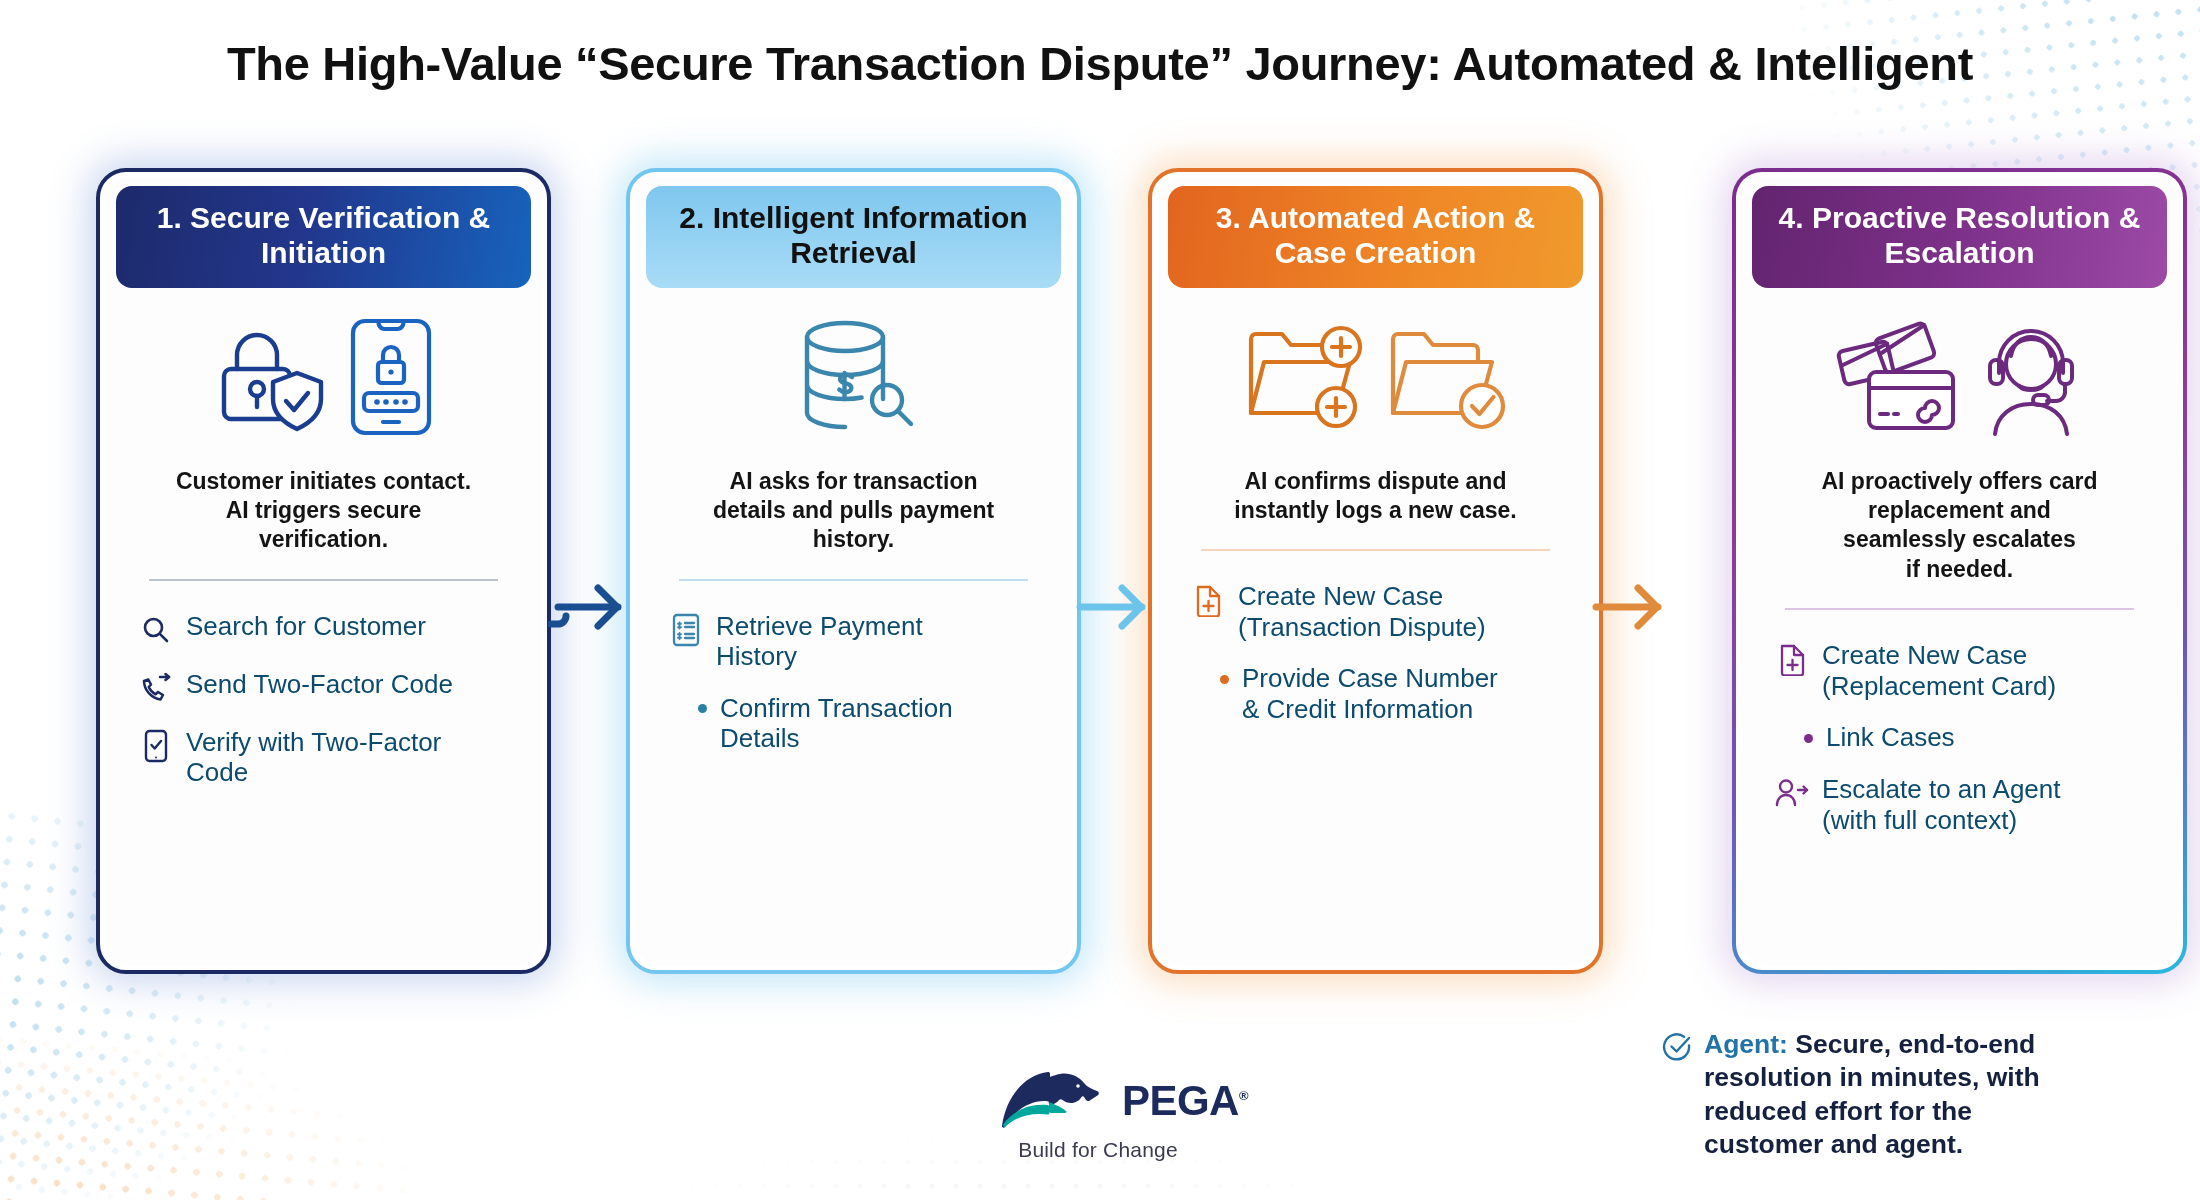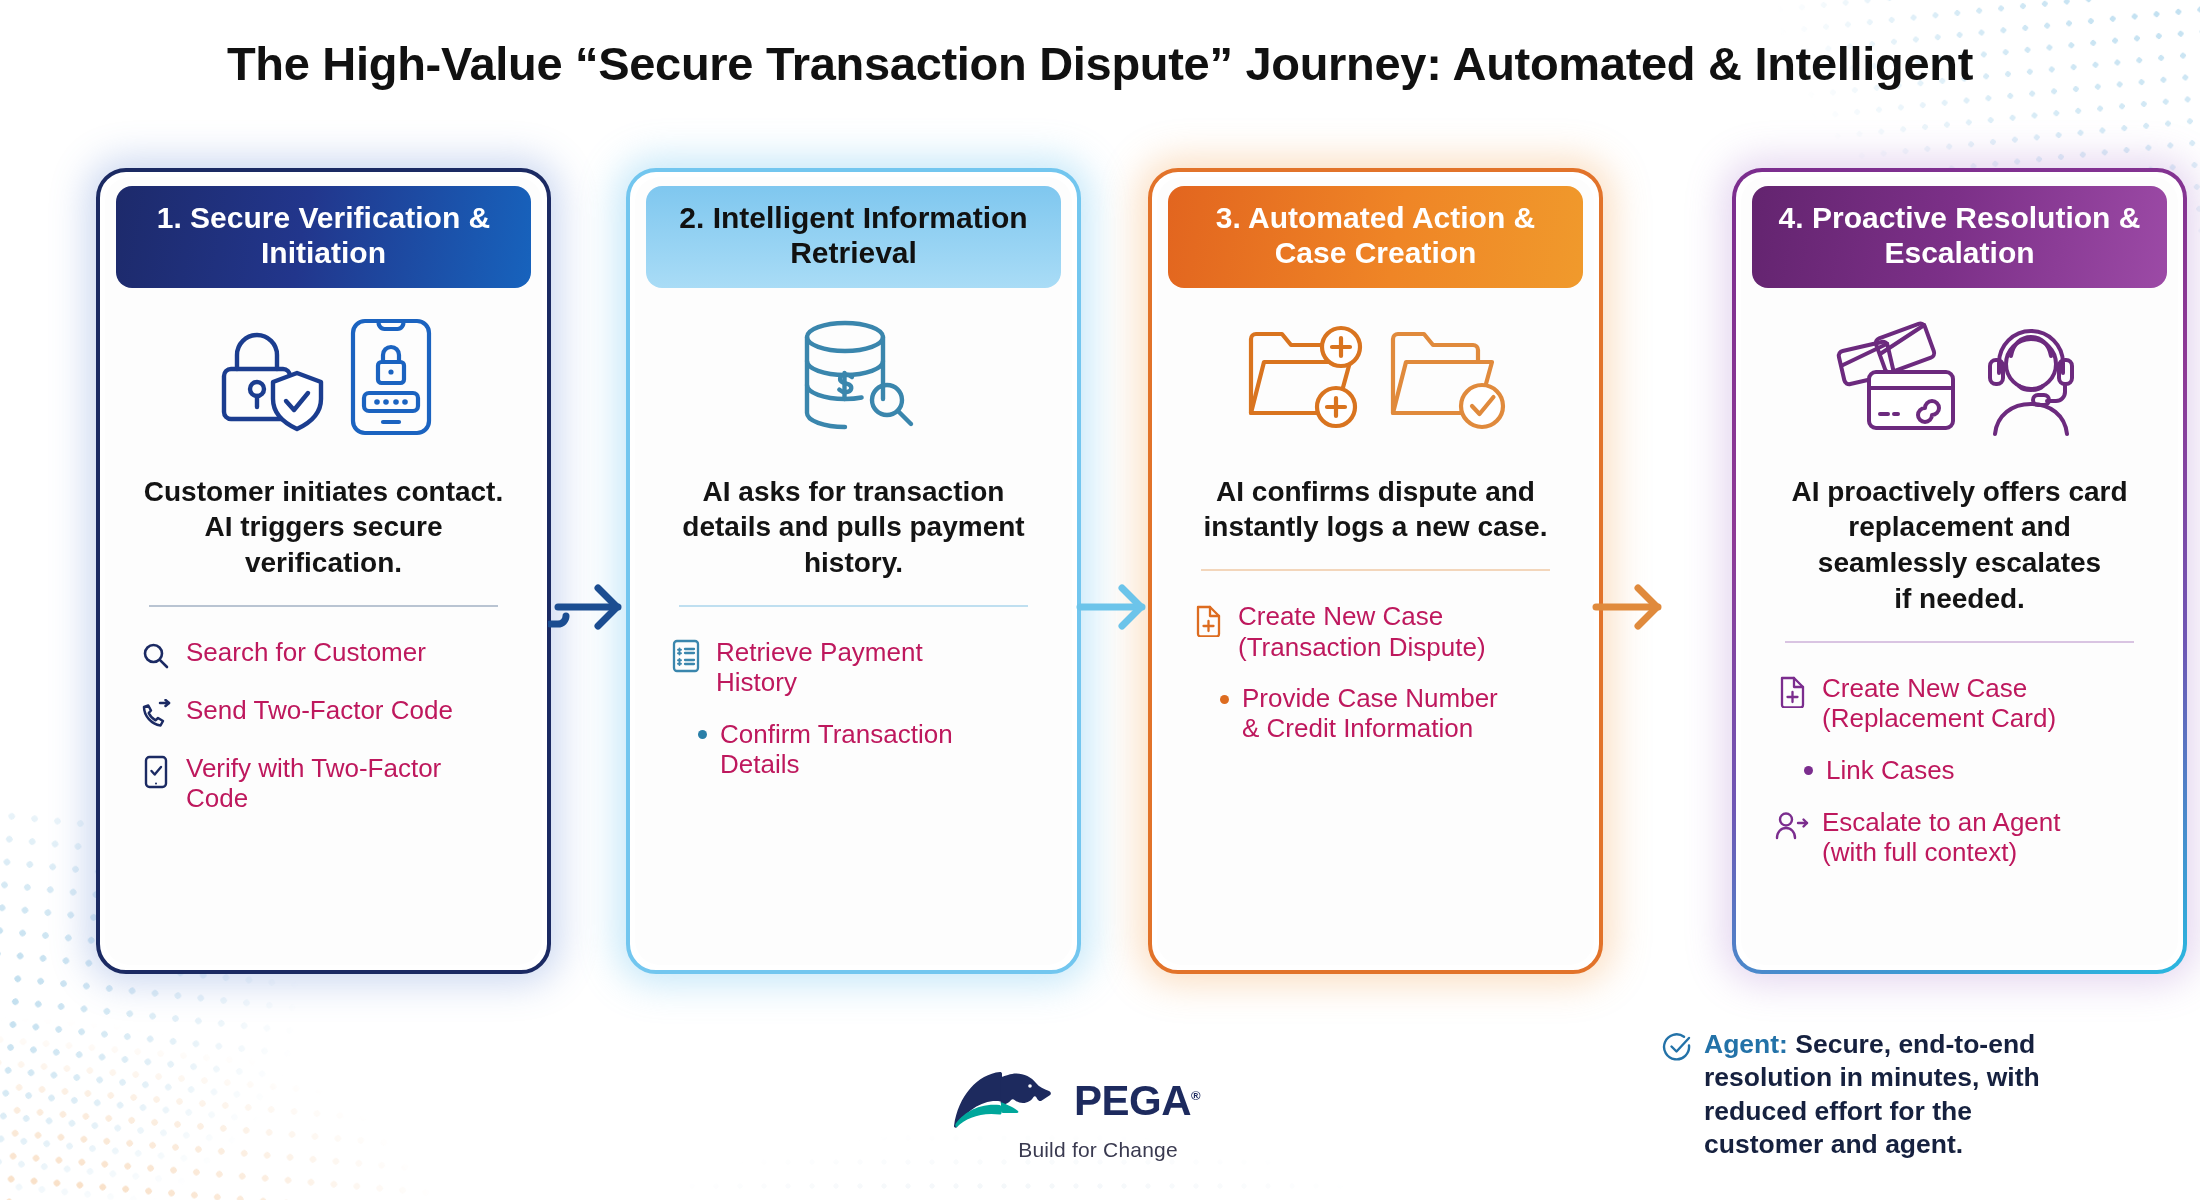--- a/index.html
+++ b/index.html
@@ -136,24 +136,24 @@
   .card-art {
     height: 150px;
     margin-top: 16px;
     display: flex;
     align-items: center;
     justify-content: center;
     gap: 14px;
   }
 
   .card-desc {
-    margin-top: 20px;
+    margin-top: 13px;
     width: 86%;
     text-align: center;
-    font-size: 28px;
+    font-size: 23px;
     font-weight: bold;
     line-height: 1.28;
     color: #141414;
     white-space: pre-line;
   }
 
   .divider {
     width: 80%;
     height: 2px;
     margin: 24px 0 0 0;
@@ -169,21 +169,21 @@
     display: flex;
     flex-direction: column;
     gap: 21px;
   }
   .action {
     display: flex;
     align-items: flex-start;
     gap: 13px;
     font-size: 26px;
     line-height: 1.17;
-    color: #be185d;
+    color: #0c4a6e;
   }
   .action .ic {
     flex: 0 0 auto;
     width: 34px; height: 36px;
     display: flex; align-items: center; justify-content: center;
     margin-top: 1px;
   }
   .action.bullet { padding-left: 26px; gap: 11px; }
   .action.bullet .ic { width: 14px; height: 30px; }
   .dot {
@@ -207,21 +207,21 @@
 
   
   .logo {
     position: absolute;
     left: 948px;
     top: 1068px;
     width: 300px;
     z-index: 5;
     text-align: center;
   }
-  .logo-row { display: flex; align-items: center; justify-content: flex-start; gap: 10px; }
+  .logo-row { display: flex; align-items: center; justify-content: flex-end; gap: 10px; }
   .logo-word {
     font-size: 42px;
     font-weight: bold;
     color: #1d2a5e;
     letter-spacing: -0.5px;
     position: relative;
   }
   .logo-reg { font-size: 13px; vertical-align: super; }
   .logo-tag {
     margin-top: 4px;

